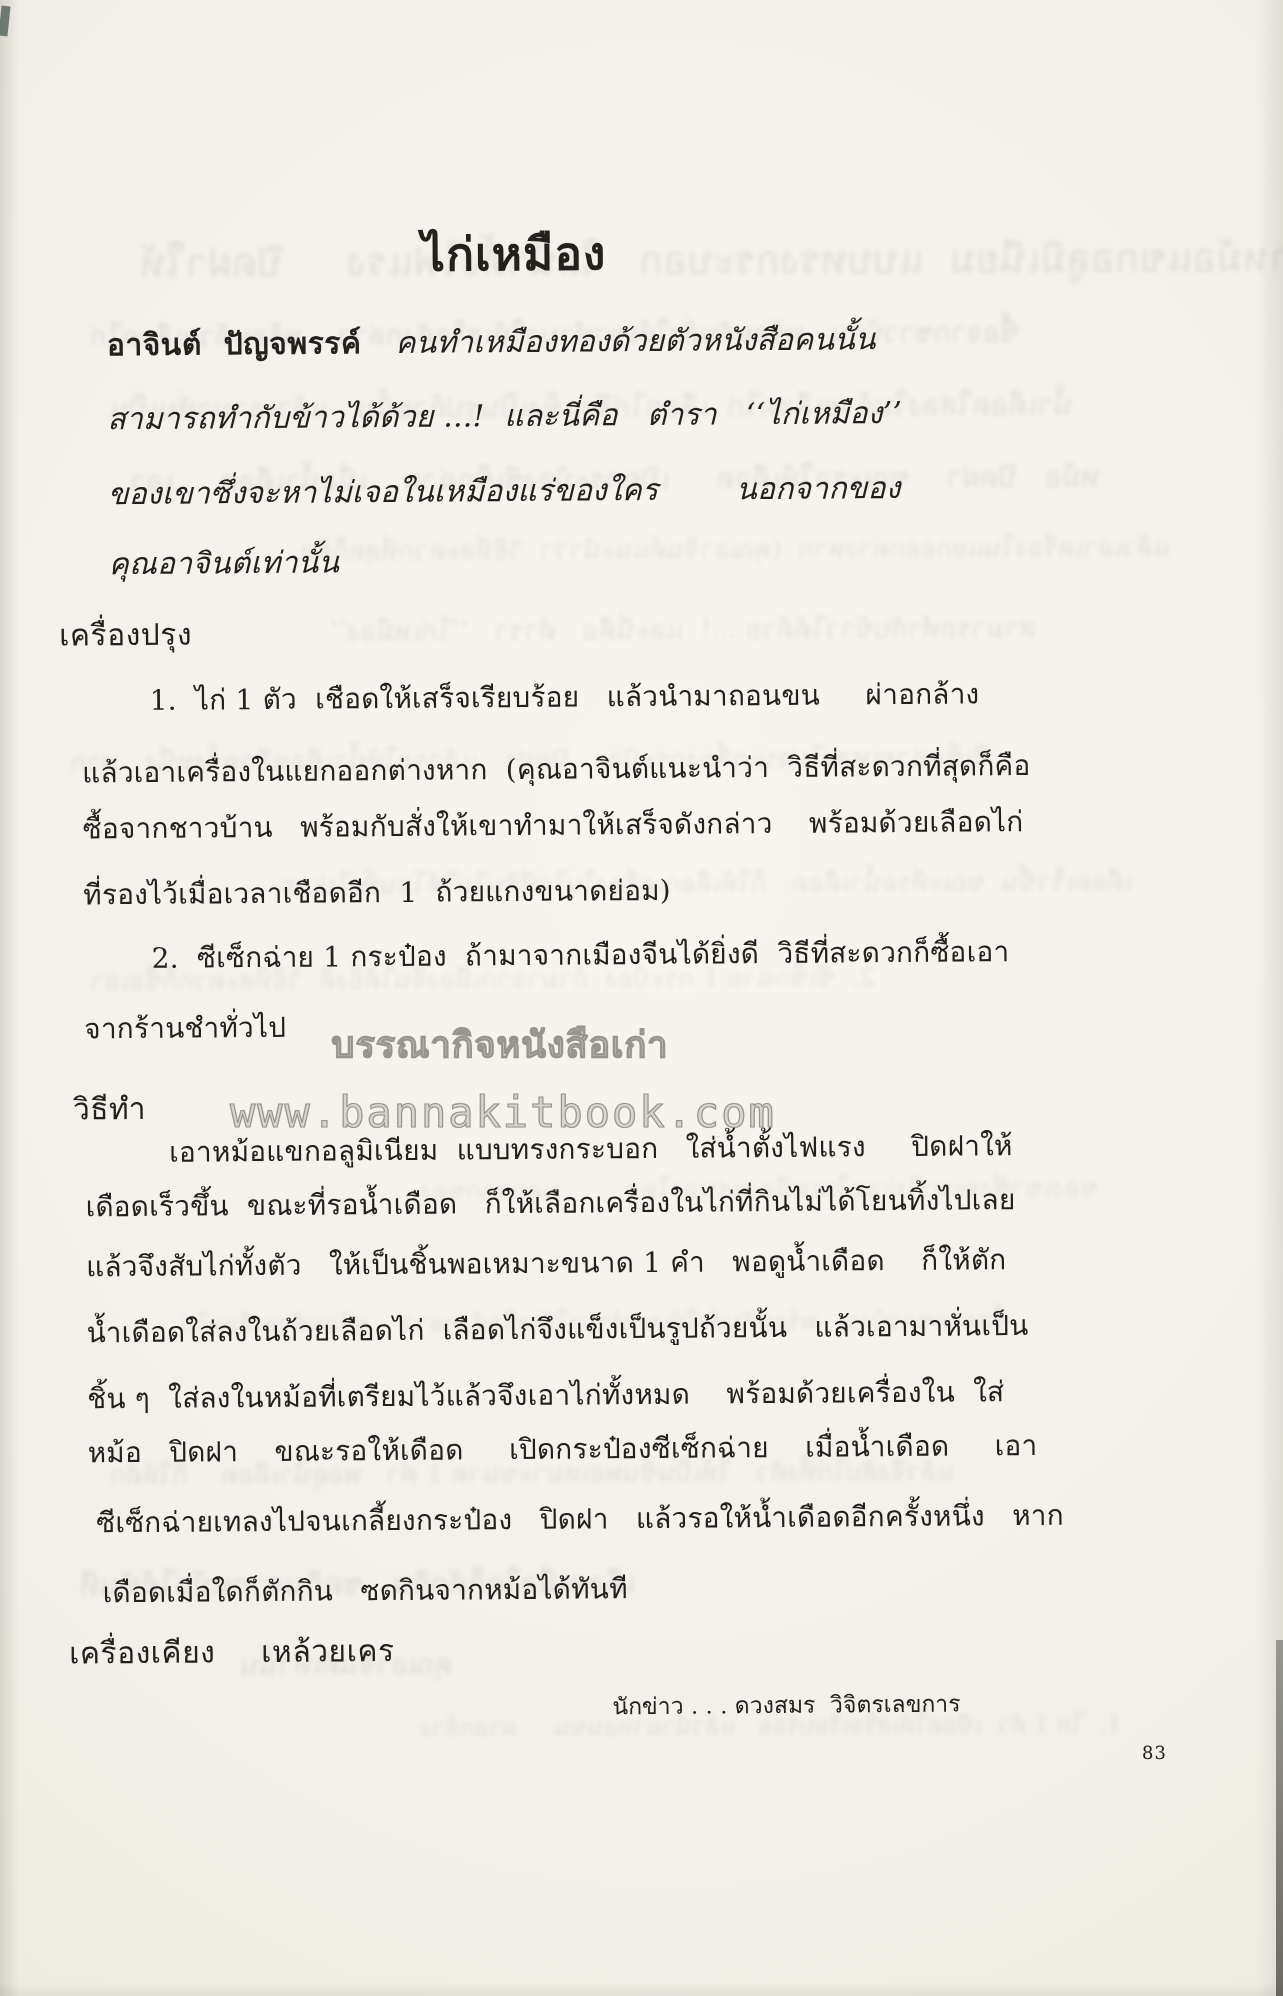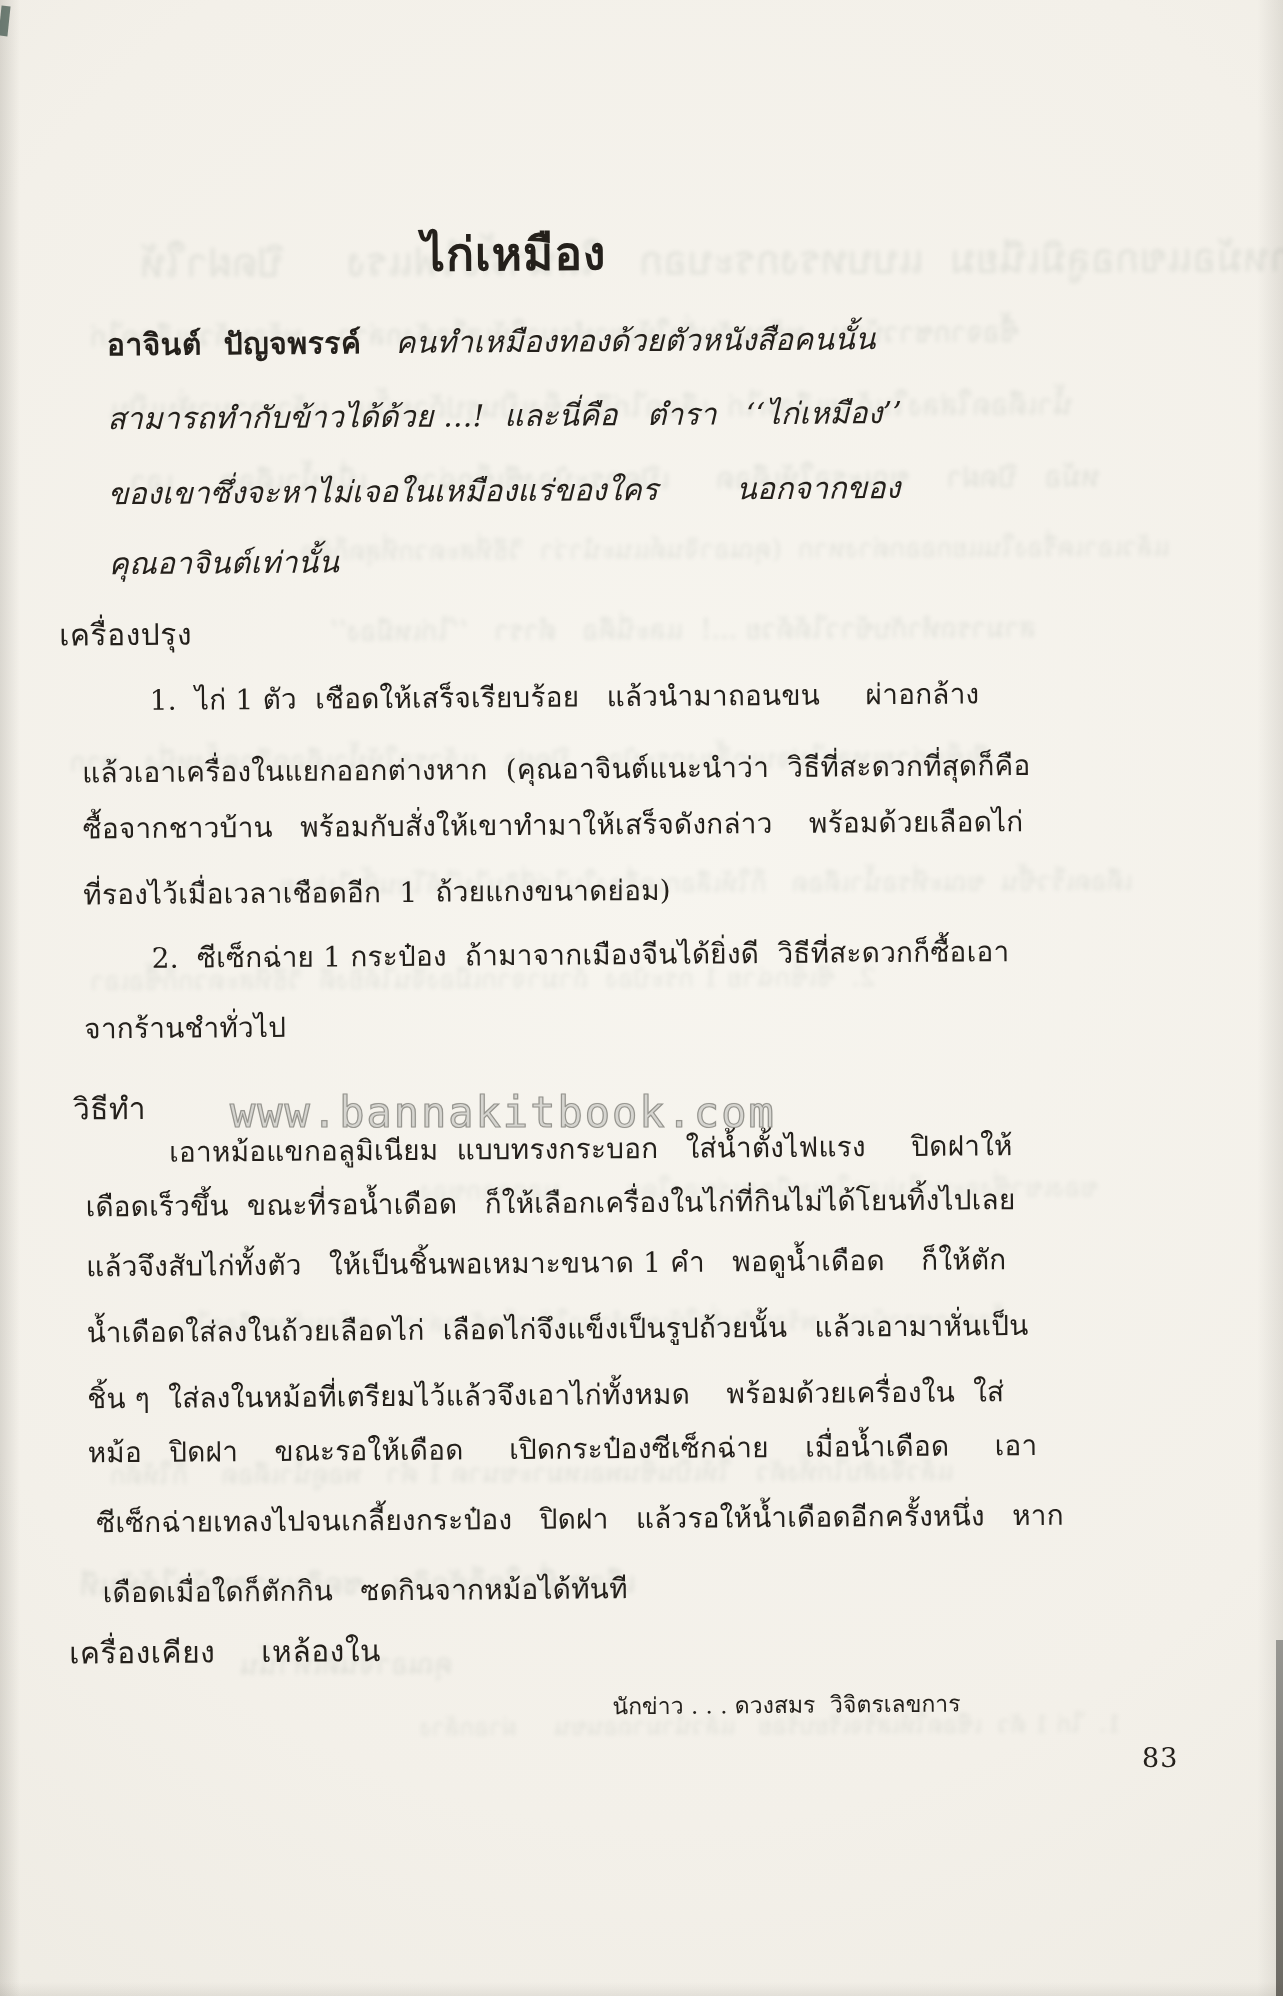--- a/index.html
+++ b/index.html
@@ -34,21 +34,21 @@
   .author{font-style:normal;font-weight:bold;letter-spacing:0.5px;}
   .intro-rest{margin-left:34px;}
   .sec-head{font-size:30px;letter-spacing:0.5px;}
   .side-val{margin-left:46px;}
   .attrib{
     position:absolute;left:500px;top:1688px;width:455px;
     text-align:right;font-size:23px;white-space:pre;
   }
   .pagenum{
     position:absolute;left:1136px;top:1746px;
-    font-size:27px;letter-spacing:1px;
+    font-size:18px;letter-spacing:1px;
   }
   .wm{
     position:absolute;left:230px;width:540px;text-align:center;
     color:#d6d5d0;
     -webkit-text-stroke:1.2px #96958f;
     text-shadow:0 0 1px #a5a49e;
     white-space:pre;
   }
   .wm1{top:1016px;font-size:36px;font-weight:bold;letter-spacing:1px;}
   .wm2{top:1066px;font-size:42px;font-family:"DejaVu Sans Mono","Liberation Mono",monospace;letter-spacing:2px;margin-top:22px;}
@@ -97,20 +97,21 @@
   <div class="ghost" style="left:70px;top:738px;font-size:27px;opacity:0.12;">ซีเซ็กฉ่ายเทลงไปจนเกลี้ยงกระป๋อง   ปิดฝา   แล้วรอให้น้ำเดือดอีกครั้งหนึ่ง   หาก</div>
   <div class="ghost" style="left:280px;top:862px;font-size:26px;opacity:0.12;">เดือดเร็วขึ้น  ขณะที่รอน้ำเดือด   ก็ให้เลือกเครื่องในไก่ที่กินไม่ได้โยนทิ้งไปเลย</div>
   <div class="ghost" style="left:90px;top:958px;font-size:26px;opacity:0.11;">2.  ซีเซ็กฉ่าย 1 กระป๋อง  ถ้ามาจากเมืองจีนได้ยิ่งดี  วิธีที่สะดวกก็ซื้อเอา</div>
   <div class="ghost" style="left:420px;top:1168px;font-size:26px;opacity:0.11;">ของเขาซึ่งจะหาไม่เจอในเหมืองแร่ของใคร        นอกจากของ</div>
   <div class="ghost" style="left:180px;top:1302px;font-size:25px;opacity:0.11;">ซื้อจากชาวบ้าน   พร้อมกับสั่งให้เขาทำมาให้เสร็จดังกล่าว    พร้อมด้วยเลือดไก่</div>
   <div class="ghost" style="left:110px;top:1452px;font-size:26px;opacity:0.12;">แล้วจึงสับไก่ทั้งตัว   ให้เป็นชิ้นพอเหมาะขนาด 1 คำ   พอดูน้ำเดือด    ก็ให้ตัก</div>
   <div class="ghost" style="left:80px;top:1560px;font-size:30px;opacity:0.14;">เดือดเมื่อใดก็ตักกิน   ซดกินจากหม้อได้ทันที</div>
   <div class="ghost" style="left:240px;top:1642px;font-size:28px;opacity:0.13;">คุณอาจินต์เท่านั้น</div>
   <div class="ghost" style="left:420px;top:1706px;font-size:24px;opacity:0.11;">1.  ไก่ 1 ตัว  เชือดให้เสร็จเรียบร้อย   แล้วนำมาถอนขน     ผ่าอกล้าง</div>
 
+  <div class="wm wm1">บรรณากิจหนังสือเก่า</div>
   <div class="wm wm2">www.bannakitbook.com</div>
 
   <div class="content">
 
     <div class="title">ไก่เหมือง</div>
 
     <div class="tline intro" style="left:112px;top:322px;"><span class="author">อาจินต์  ปัญจพรรค์</span><span class="intro-rest">คนทำเหมืองทองด้วยตัวหนังสือคนนั้น</span></div>
     <div class="tline intro" style="left:112px;top:396px;">สามารถทำกับข้าวได้ด้วย ...!  และนี่คือ   ตำรา   ‘‘ไก่เหมือง’’</div>
     <div class="tline intro" style="left:112px;top:471px;">ของเขาซึ่งจะหาไม่เจอในเหมืองแร่ของใคร        นอกจากของ</div>
     <div class="tline intro" style="left:112px;top:541px;">คุณอาจินต์เท่านั้น</div>
@@ -126,21 +127,21 @@
     <div class="tline sec-head" style="left:72px;top:1086px;">วิธีทำ</div>
     <div class="tline" style="left:168px;top:1130px;">เอาหม้อแขกอลูมิเนียม  แบบทรงกระบอก   ใส่น้ำตั้งไฟแรง     ปิดฝาให้</div>
     <div class="tline" style="left:84px;top:1184px;">เดือดเร็วขึ้น  ขณะที่รอน้ำเดือด   ก็ให้เลือกเครื่องในไก่ที่กินไม่ได้โยนทิ้งไปเลย</div>
     <div class="tline" style="left:84px;top:1244px;">แล้วจึงสับไก่ทั้งตัว   ให้เป็นชิ้นพอเหมาะขนาด 1 คำ   พอดูน้ำเดือด    ก็ให้ตัก</div>
     <div class="tline" style="left:84px;top:1310px;">น้ำเดือดใส่ลงในถ้วยเลือดไก่  เลือดไก่จึงแข็งเป็นรูปถ้วยนั้น   แล้วเอามาหั่นเป็น</div>
     <div class="tline" style="left:84px;top:1376px;">ชิ้น ๆ  ใส่ลงในหม้อที่เตรียมไว้แล้วจึงเอาไก่ทั้งหมด    พร้อมด้วยเครื่องใน  ใส่</div>
     <div class="tline" style="left:84px;top:1430px;">หม้อ   ปิดฝา    ขณะรอให้เดือด     เปิดกระป๋องซีเซ็กฉ่าย    เมื่อน้ำเดือด     เอา</div>
     <div class="tline" style="left:92px;top:1500px;">ซีเซ็กฉ่ายเทลงไปจนเกลี้ยงกระป๋อง   ปิดฝา   แล้วรอให้น้ำเดือดอีกครั้งหนึ่ง   หาก</div>
     <div class="tline" style="left:98px;top:1570px;">เดือดเมื่อใดก็ตักกิน   ซดกินจากหม้อได้ทันที</div>
 
-    <div class="tline sec-head" style="left:64px;top:1630px;"><span>เครื่องเคียง</span><span class="side-val">เหล้องใน</span></div>
+    <div class="tline sec-head" style="left:64px;top:1630px;"><span>เครื่องเคียง</span><span class="side-val">เหล้วยเคร</span></div>
 
     <div class="attrib">นักข่าว . . . ดวงสมร  วิจิตรเลขการ</div>
 
     <div class="pagenum">83</div>
 
   </div>
 
   <div class="edge-left"></div>
   <div class="edge-right"></div>
   <div class="edge-right-strip"></div>

